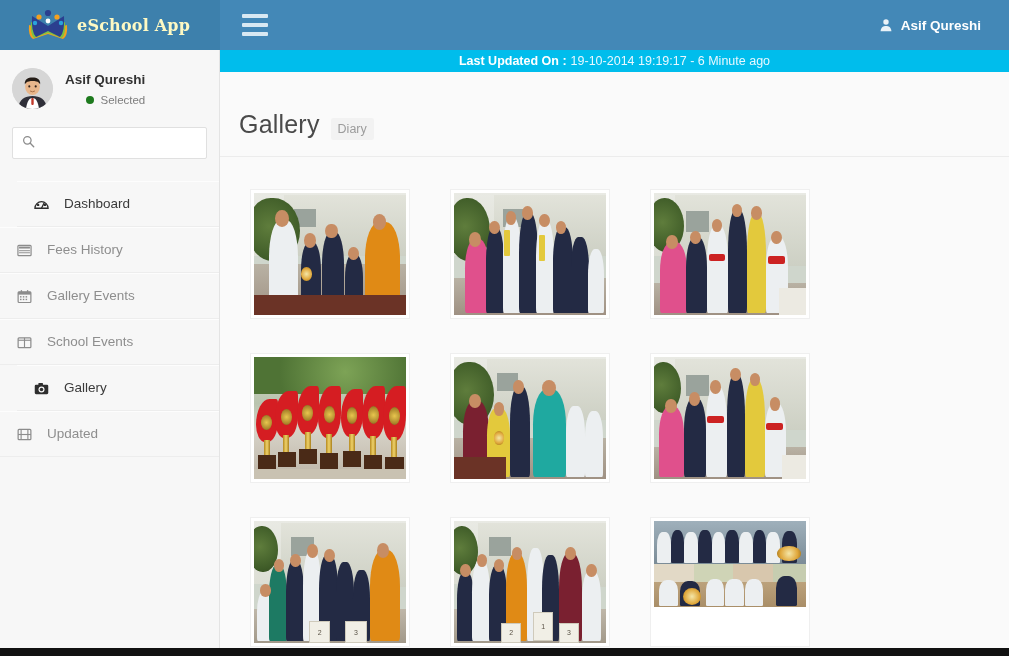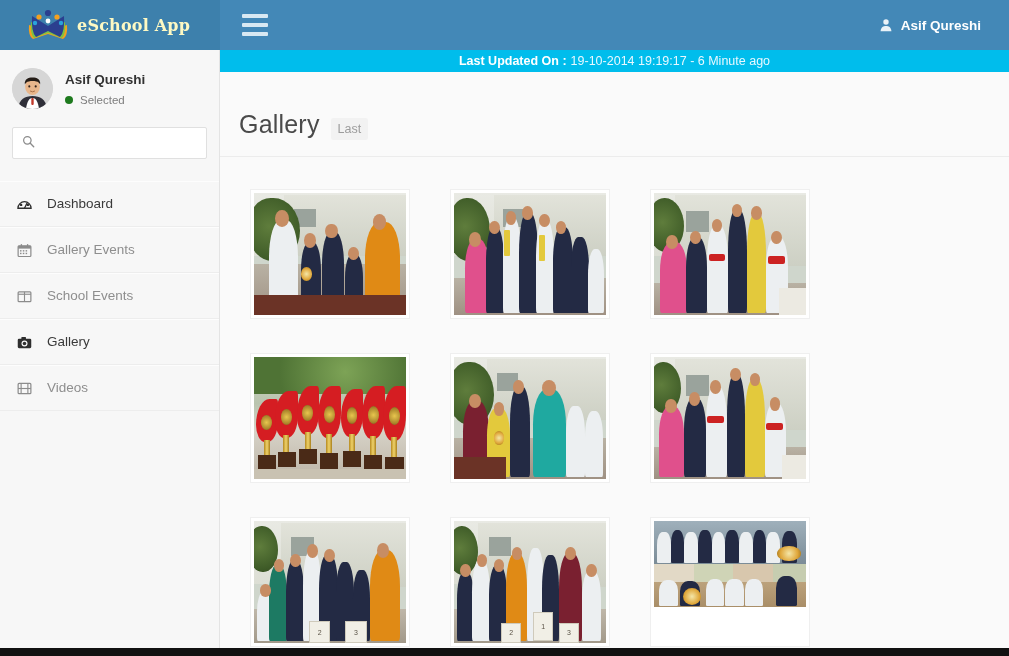--- a/index.html
+++ b/index.html
@@ -106,21 +106,21 @@
     flex: 0 0 auto;
   }
   .profile-meta { margin-left: 12px; }
   .profile-name {
     font-size: 13.5px; color: #333333; font-weight: bold;
     line-height: 16px;
   }
   .profile-status {
     margin-top: 6px;
     font-size: 11.5px; color: #7d7d7d;
-    display: flex; align-items: center;
+    display: flex; align-items: center; justify-content: flex-end;
   }
   .dot {
     width: 8px; height: 8px; border-radius: 50%;
     background: #1e7a1e; margin-right: 7px;
     display: inline-block;
   }
   .search-wrap {
     margin: 6px 12px 0 12px;
     height: 32px;
     border: 1px solid #e0e0e0;
@@ -148,21 +148,21 @@
     height: 46px;
     display: flex; align-items: center;
     padding-left: 14px;
     box-sizing: border-box;
     border-bottom: 1px solid #ededed;
     border-top: 1px solid #fdfdfd;
     cursor: pointer;
     color: #8e8e8e;
     font-size: 13.5px;
   }
-  .nav-item.active { color: #3a3a3a; }
+  .nav-item.active { color: #3a3a3a; margin-left: 17px; }
   .nav-icon {
     width: 20px; height: 18px;
     margin-right: 13px;
     display: flex; align-items: center; justify-content: center;
     flex: 0 0 auto;
     color: #8c8c8c;
   }
   .nav-item.active .nav-icon { color: #2e2e2e; }
   .nav-label { line-height: 16px; }
 
@@ -370,20 +370,31 @@
           <svg viewBox="0 0 16 16" width="15" height="15" aria-hidden="true">
             <path d="M1 12 A7 7 0 0 1 15 12 Z" fill="none" stroke="currentColor" stroke-width="1.4"></path>
             <circle cx="4.4" cy="8.4" r="1.3" fill="currentColor"></circle>
             <circle cx="11.6" cy="8.4" r="1.3" fill="currentColor"></circle>
             <path d="M8 12 L10.6 6.6" stroke="currentColor" stroke-width="1.4" stroke-linecap="round"></path>
           </svg>
         </span>
         <span class="nav-label">Dashboard</span>
       </div>
 
+      <div class="nav-item">
+        <span class="nav-icon">
+          <svg viewBox="0 0 16 16" width="15" height="15" aria-hidden="true">
+            <rect x="1" y="2.5" width="14" height="11" rx="1" fill="none" stroke="currentColor" stroke-width="1.3"></rect>
+            <rect x="2.2" y="3.8" width="11.6" height="2.1" fill="currentColor"></rect>
+            <line x1="2.2" y1="8.2" x2="13.8" y2="8.2" stroke="currentColor" stroke-width="1"></line>
+            <line x1="2.2" y1="10.4" x2="13.8" y2="10.4" stroke="currentColor" stroke-width="1"></line>
+          </svg>
+        </span>
+        <span class="nav-label">Fees History</span>
+      </div>
 
 
       <div class="nav-item">
         <span class="nav-icon">
           <svg viewBox="0 0 16 16" width="15" height="15" aria-hidden="true">
             <rect x="1.2" y="3" width="13.6" height="11.4" rx="1" fill="none" stroke="currentColor" stroke-width="1.3"></rect>
             <rect x="1.2" y="3" width="13.6" height="3" fill="currentColor"></rect>
             <rect x="4" y="1.2" width="1.4" height="3" fill="currentColor"></rect>
             <rect x="10.6" y="1.2" width="1.4" height="3" fill="currentColor"></rect>
             <rect x="3.2" y="7.6" width="1.6" height="1.5" fill="currentColor"></rect>
@@ -423,31 +434,31 @@
 
       <div class="nav-item">
         <span class="nav-icon">
           <svg viewBox="0 0 16 16" width="15" height="15" aria-hidden="true">
             <rect x="1.2" y="2.6" width="13.6" height="10.8" rx="1" fill="none" stroke="currentColor" stroke-width="1.3"></rect>
             <line x1="4.4" y1="2.6" x2="4.4" y2="13.4" stroke="currentColor" stroke-width="1.2"></line>
             <line x1="11.6" y1="2.6" x2="11.6" y2="13.4" stroke="currentColor" stroke-width="1.2"></line>
             <line x1="1.2" y1="8" x2="14.8" y2="8" stroke="currentColor" stroke-width="1.2"></line>
           </svg>
         </span>
-        <span class="nav-label">Videos</span>
+        <span class="nav-label">Updated</span>
       </div>
 
     </div>
   </div>
 
   <div class="content">
 
     <div class="page-head">
       <span class="page-title">Gallery</span>
-      <span class="page-sub">Last</span>
+      <span class="page-sub">Diary</span>
     </div>
 
     <div class="gallery">
 
       <div class="thumb" title="Man and woman presenting trophy to students outside school">
         <div class="ph" style="height:122px">
           <div class="scene">
             <div class="sky"></div>
               <div class="bldg"></div>
               <div class="tree"></div>

